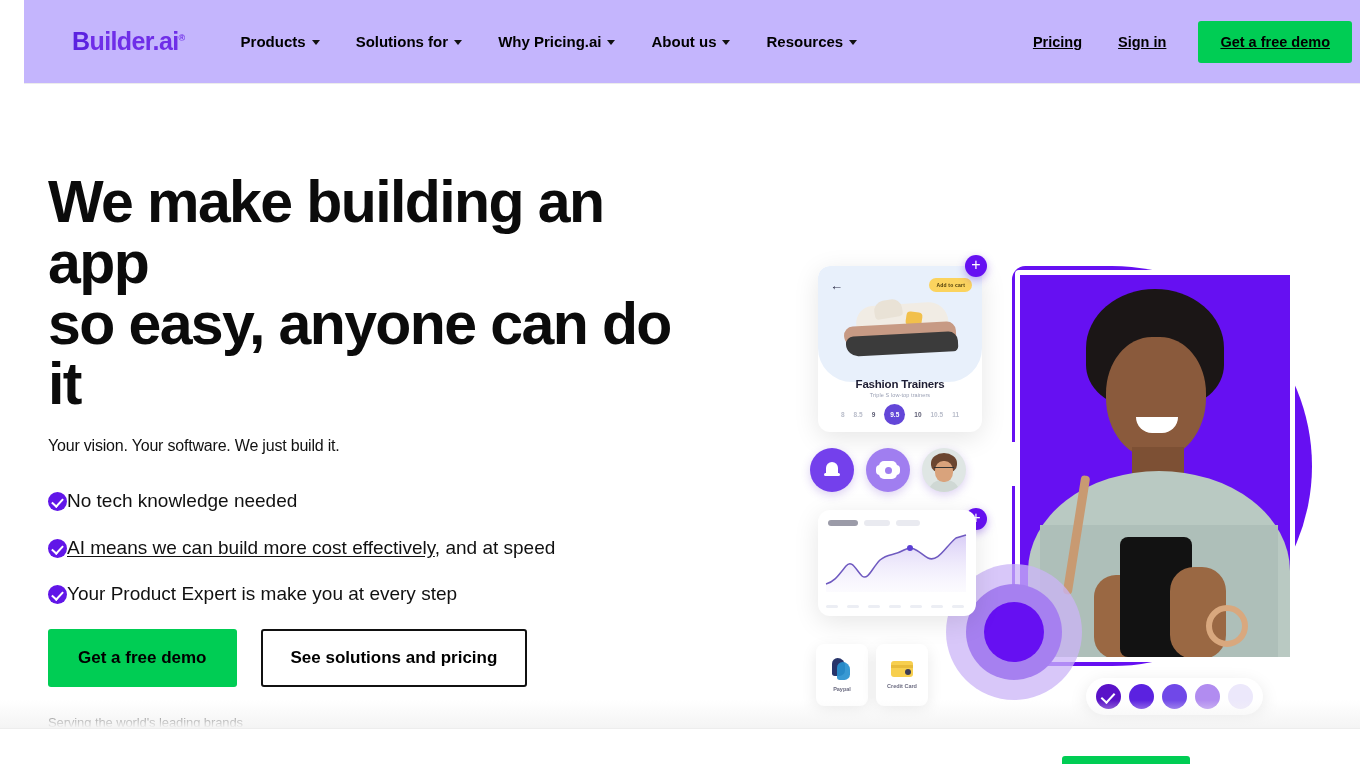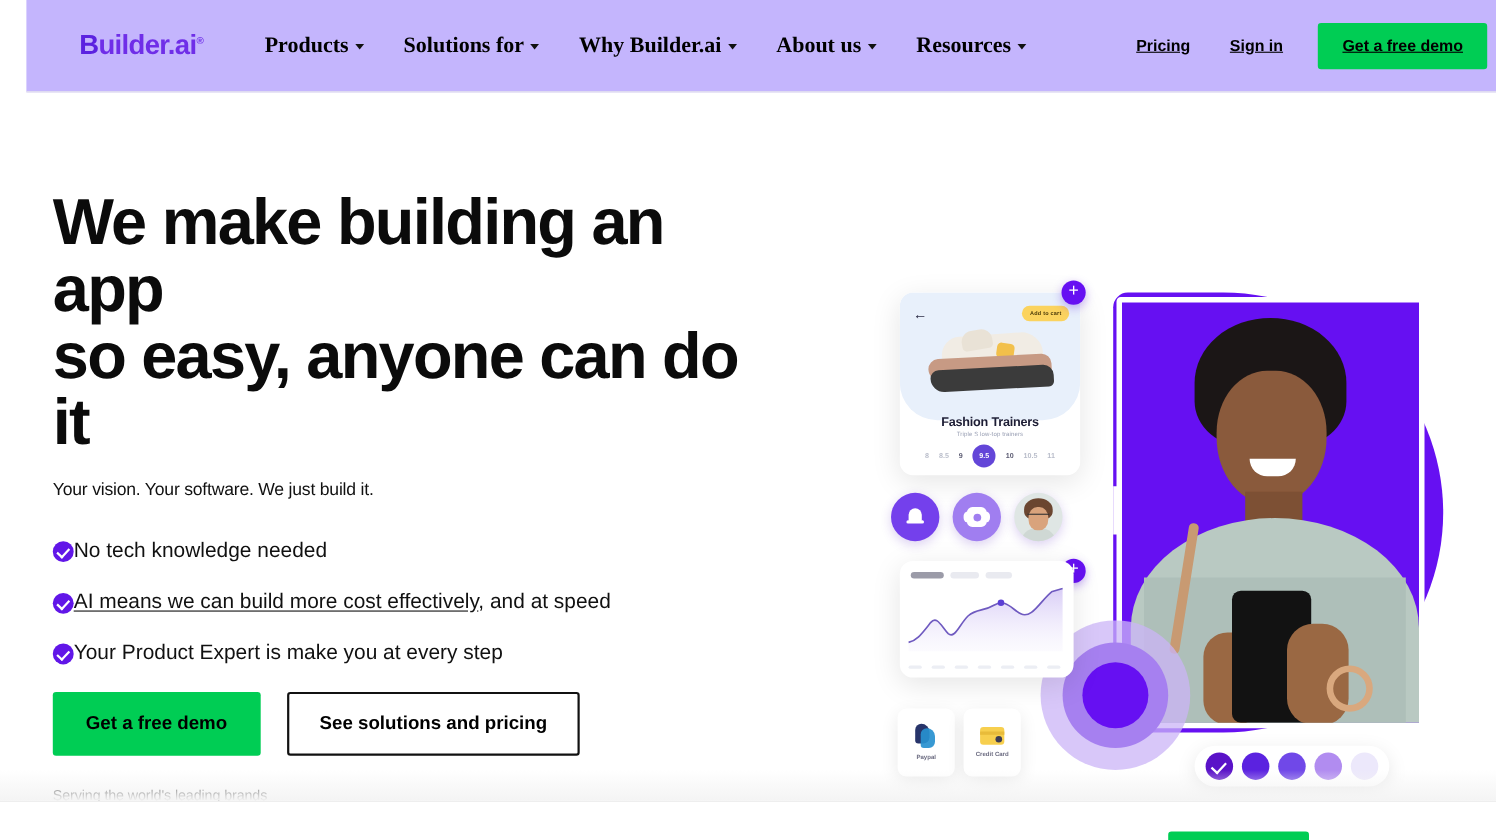--- a/index.html
+++ b/index.html
@@ -24,22 +24,22 @@
     font-size: 25px; font-weight: 700; letter-spacing: -0.6px;
     color: #6f2ee8; line-height: 1; position: relative;
     margin-right: 38px; white-space: nowrap;
   }
   .logo .b-mark { color: #5b22e0; font-weight: 800; }
   .logo .reg { font-size: 9px; vertical-align: super; color: #6f2ee8; }
 
   .nav-links { display: flex; align-items: center; gap: 0; }
   .nav-item {
     display: flex; align-items: center; gap: 6px;
-    font-size: 20px; font-weight: 700; color: #000;
-    padding: 6px 18px; cursor: pointer; white-space: nowrap; font-family: Liberation Serif, serif;
+    font-size: 15px; font-weight: 700; color: #000;
+    padding: 6px 18px; cursor: pointer; white-space: nowrap;
   }
   .caret {
     width: 0; height: 0; display: inline-block;
     border-left: 4px solid transparent;
     border-right: 4px solid transparent;
     border-top: 5px solid #111;
     margin-top: 2px;
   }
   .nav-right { margin-left: auto; display: flex; align-items: center; gap: 0; text-decoration: underline; }
   .nav-plain {
@@ -398,21 +398,21 @@
   <div class="nav-links">
     <div class="nav-item">
       <span>Products</span>
       <i class="caret"></i>
     </div>
     <div class="nav-item">
       <span>Solutions for</span>
       <i class="caret"></i>
     </div>
     <div class="nav-item">
-      <span>Why Builder.ai</span>
+      <span>Why Pricing.ai</span>
       <i class="caret"></i>
     </div>
     <div class="nav-item">
       <span>About us</span>
       <i class="caret"></i>
     </div>
     <div class="nav-item">
       <span>Resources</span>
       <i class="caret"></i>
     </div>

